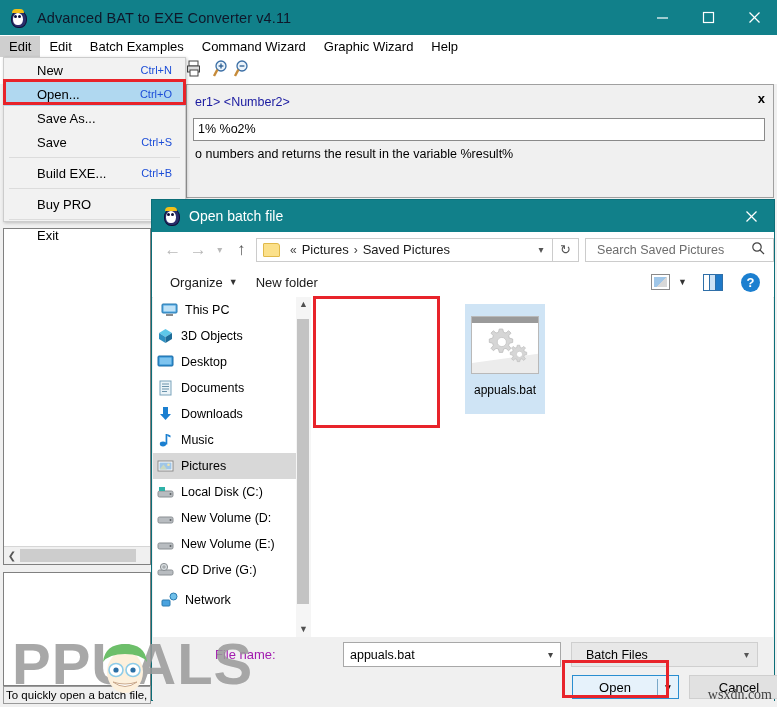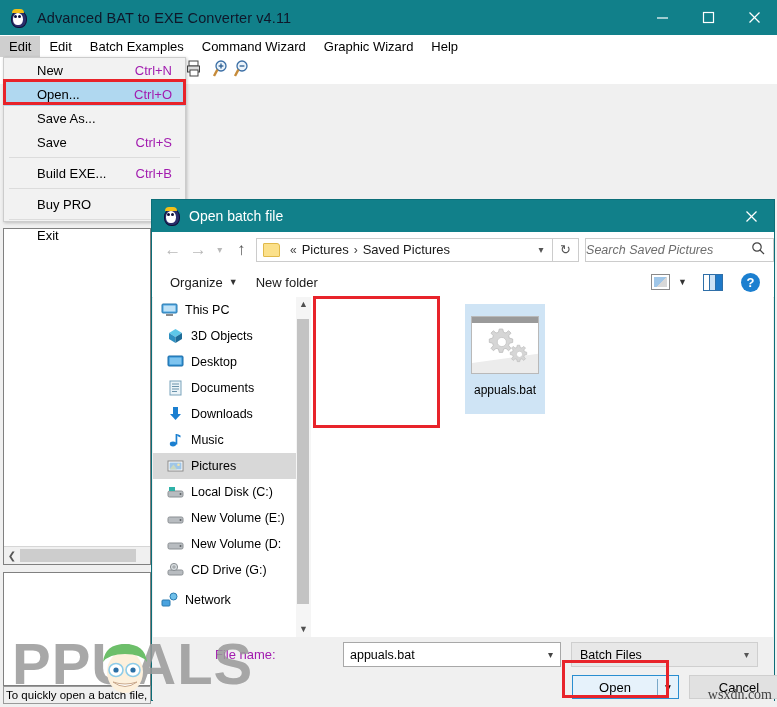--- a/index.html
+++ b/index.html
@@ -89,21 +89,21 @@
   
   .red-box{position:absolute;border:3px solid #e8232a;box-sizing:border-box;pointer-events:none;}
 
   
   #file-menu{
     position:absolute;left:3px;top:57px;width:183px;height:165px;background:#f2f2f2;
     border:1px solid #cccccc;box-sizing:border-box;box-shadow:1px 1px 3px rgba(0,0,0,.22);
   }
   .mi{position:relative;height:24px;display:flex;align-items:center;font-size:13px;color:#000;}
   .mi .label{margin-left:33px;}
-  .mi .accel{position:absolute;right:13px;font-size:13px;color:#a21caf;}
+  .mi .accel{position:absolute;right:13px;font-size:11px;color:#1d4ed8;}
   .mi.sel{background:#b0d8f0;}
   .mi-sep{height:1px;background:#dcdcdc;margin:3px 5px;}
 
   
   #dialog{
     position:absolute;left:151px;top:199px;width:624px;height:502px;background:#f0f0f0;
     border:1px solid #0c6e78;box-sizing:border-box;
   }
   #dlg-title{
     position:absolute;left:0;top:0;width:622px;height:32px;background:#11808a;
@@ -127,21 +127,21 @@
   .folder-ic{width:15px;height:12px;margin:0 5px 0 6px;background:#fbe08a;border:1px solid #e0b94a;border-radius:1px 3px 1px 1px;position:relative;flex:0 0 auto;}
   .crumb-sep{color:#444;font-size:12px;margin:0 5px;}
   .crumb{font-size:13px;color:#1a1a1a;white-space:nowrap;}
   #addr-caret{margin-left:auto;margin-right:8px;font-size:10px;color:#555;}
   #refresh-btn{width:27px;height:24px;border:1px solid #cccccc;border-left:none;box-sizing:border-box;
     display:flex;align-items:center;justify-content:center;font-size:13px;color:#555;background:#fff;}
   #searchbox{
     width:193px;height:24px;border:1px solid #cccccc;background:#fff;box-sizing:border-box;
     display:flex;align-items:center;margin-left:6px;
   }
-  #search-ph{font-size:12.5px;color:#6d6d6d;margin-left:0;font-style:italic;}
+  #search-ph{font-size:12.5px;color:#6d6d6d;margin-left:11px;}
   #search-ic{margin-left:auto;margin-right:8px;color:#444;}
   
   #dlg-cmdbar{
     position:absolute;left:0;top:67px;width:622px;height:30px;background:#ffffff;
     display:flex;align-items:center;border-bottom:1px solid #e2e2e2;
   }
   .cmd{font-size:13px;color:#1a1a1a;margin-left:18px;display:flex;align-items:center;}
   .cmd .dd{font-size:9px;margin-left:6px;color:#333;}
   .cmd-right{margin-left:auto;display:flex;align-items:center;margin-right:14px;}
   .view-ic{width:17px;height:14px;border:1px solid #8a8a8a;background:#fff;position:relative;}
@@ -152,21 +152,21 @@
   .pane-ic i.b{width:5px;background:#cfe3f5;border-right:1px solid #2f6fa8;}
   .pane-ic i.c{flex:1;background:#1f79c8;}
   .help-ic{width:19px;height:19px;border-radius:50%;background:#1b7fd0;color:#fff;font-size:13px;font-weight:bold;
     display:flex;align-items:center;justify-content:center;}
 
   
   #navpane{
     position:absolute;left:1px;top:97px;width:143px;height:340px;background:#ffffff;overflow:hidden;
   }
   .nav-item{height:26px;display:flex;align-items:center;font-size:12.5px;color:#000;padding-left:8px;}
-  .nav-item.indent{padding-left:14px;text-align:center;}
+  .nav-item.indent{padding-left:4px;text-align:center;}
   .nav-item.sel-grey{background:#d8d8d8;}
   .nav-ico{width:17px;height:16px;margin-right:7px;flex:0 0 auto;position:relative;}
   
   #nav-scroll{position:absolute;left:144px;top:97px;width:15px;height:340px;background:#f5f5f5;}
   #nav-scroll .sb-arrow{height:15px;text-align:center;font-size:9px;color:#505050;line-height:15px;}
   #nav-scroll .sb-thumb{position:absolute;left:1px;top:22px;width:12px;height:285px;background:#c3c3c3;}
 
   
   #filearea{position:absolute;left:159px;top:97px;width:462px;height:340px;background:#ffffff;}
   #file-tile{
@@ -186,21 +186,21 @@
   #fn-input{
     position:absolute;left:190px;top:5px;width:218px;height:25px;background:#ffffff;border:1px solid #a8a8a8;
     box-sizing:border-box;display:flex;align-items:center;
   }
   #fn-value{font-size:12.5px;color:#000;margin-left:6px;}
   #fn-caret{margin-left:auto;margin-right:7px;font-size:10px;color:#444;}
   #filter-select{
     position:absolute;left:418px;top:5px;width:187px;height:25px;background:#e8e8e8;border:1px solid #cfcfcf;
     box-sizing:border-box;display:flex;align-items:center;
   }
-  #filter-value{font-size:12.5px;color:#000;margin-left:8px;}
+  #filter-value{font-size:12.5px;color:#000;margin-left:14px;}
   #filter-caret{margin-left:auto;margin-right:8px;font-size:10px;color:#555;}
   #open-btn{
     position:absolute;left:419px;top:38px;width:107px;height:24px;background:#e6f2fb;
     border:1px solid #2a8ed0;box-sizing:border-box;display:flex;align-items:center;
   }
   #open-label{flex:1;text-align:center;font-size:13px;color:#000;}
   #open-split{width:1px;height:17px;background:#7aa9c9;}
   #open-caret{width:20px;text-align:center;font-size:10px;color:#000;}
   #cancel-btn{
     position:absolute;left:536px;top:38px;width:100px;height:24px;background:#e1e1e1;
@@ -278,20 +278,26 @@
     </div>
     <div class="tb-icon" style="left:233px;">
       <svg width="18" height="18" viewBox="0 0 18 18">
         <circle cx="9" cy="6" r="5" fill="#eaf3fb" stroke="#3a6ea5" stroke-width="1.3"></circle>
         <line x1="6.6" y1="6" x2="11.4" y2="6" stroke="#2a5c8f" stroke-width="1.3"></line>
         <line x1="5.4" y1="9.6" x2="2" y2="16" stroke="#c68b3a" stroke-width="2.4"></line>
       </svg>
     </div>
   </div>
 
+  <div id="bg-panel-top">
+    <div id="bg-hint">er1&gt; &lt;Number2&gt;</div>
+    <div id="bg-close">x</div>
+    <div id="bg-input">1% %o2%</div>
+    <div id="bg-desc">o numbers and returns the result in the variable %result%</div>
+  </div>
   <div id="bg-panel-bottom"></div>
 
   <div id="left-pane">
     <div id="left-pane-scroll">
       <div class="arrow">❮</div>
       <div class="thumb"></div>
     </div>
   </div>
   <div id="left-pane2"></div>
   <div id="statusbar">To quickly open a batch file, d</div>
@@ -480,30 +486,30 @@
       </span>
       <span>Local Disk (C:)</span>
     </div>
     <div class="nav-item indent">
       <span class="nav-ico">
         <svg width="17" height="16" viewBox="0 0 17 16">
             <rect x="1" y="7" width="15" height="6" rx="1.5" fill="#b8bcc0" stroke="#8a8f93"></rect>
             <circle cx="13.5" cy="10" r="1" fill="#5a5f63"></circle>
           </svg>
       </span>
-      <span>New Volume (E:)</span>
+      <span>New Volume (D:</span>
     </div>
     <div class="nav-item indent">
       <span class="nav-ico">
         <svg width="17" height="16" viewBox="0 0 17 16">
             <rect x="1" y="7" width="15" height="6" rx="1.5" fill="#b8bcc0" stroke="#8a8f93"></rect>
             <circle cx="13.5" cy="10" r="1" fill="#5a5f63"></circle>
           </svg>
       </span>
-      <span>New Volume (D:</span>
+      <span>New Volume (E:)</span>
     </div>
     <div class="nav-item indent">
       <span class="nav-ico">
         <svg width="17" height="16" viewBox="0 0 17 16">
             <rect x="1" y="8" width="15" height="5" rx="1.5" fill="#b8bcc0" stroke="#8a8f93"></rect>
             <circle cx="7" cy="5" r="3.6" fill="#d8dde0" stroke="#8a8f93"></circle>
             <circle cx="7" cy="5" r="1.1" fill="#fff" stroke="#8a8f93"></circle>
           </svg>
       </span>
       <span>CD Drive (G:)</span>

